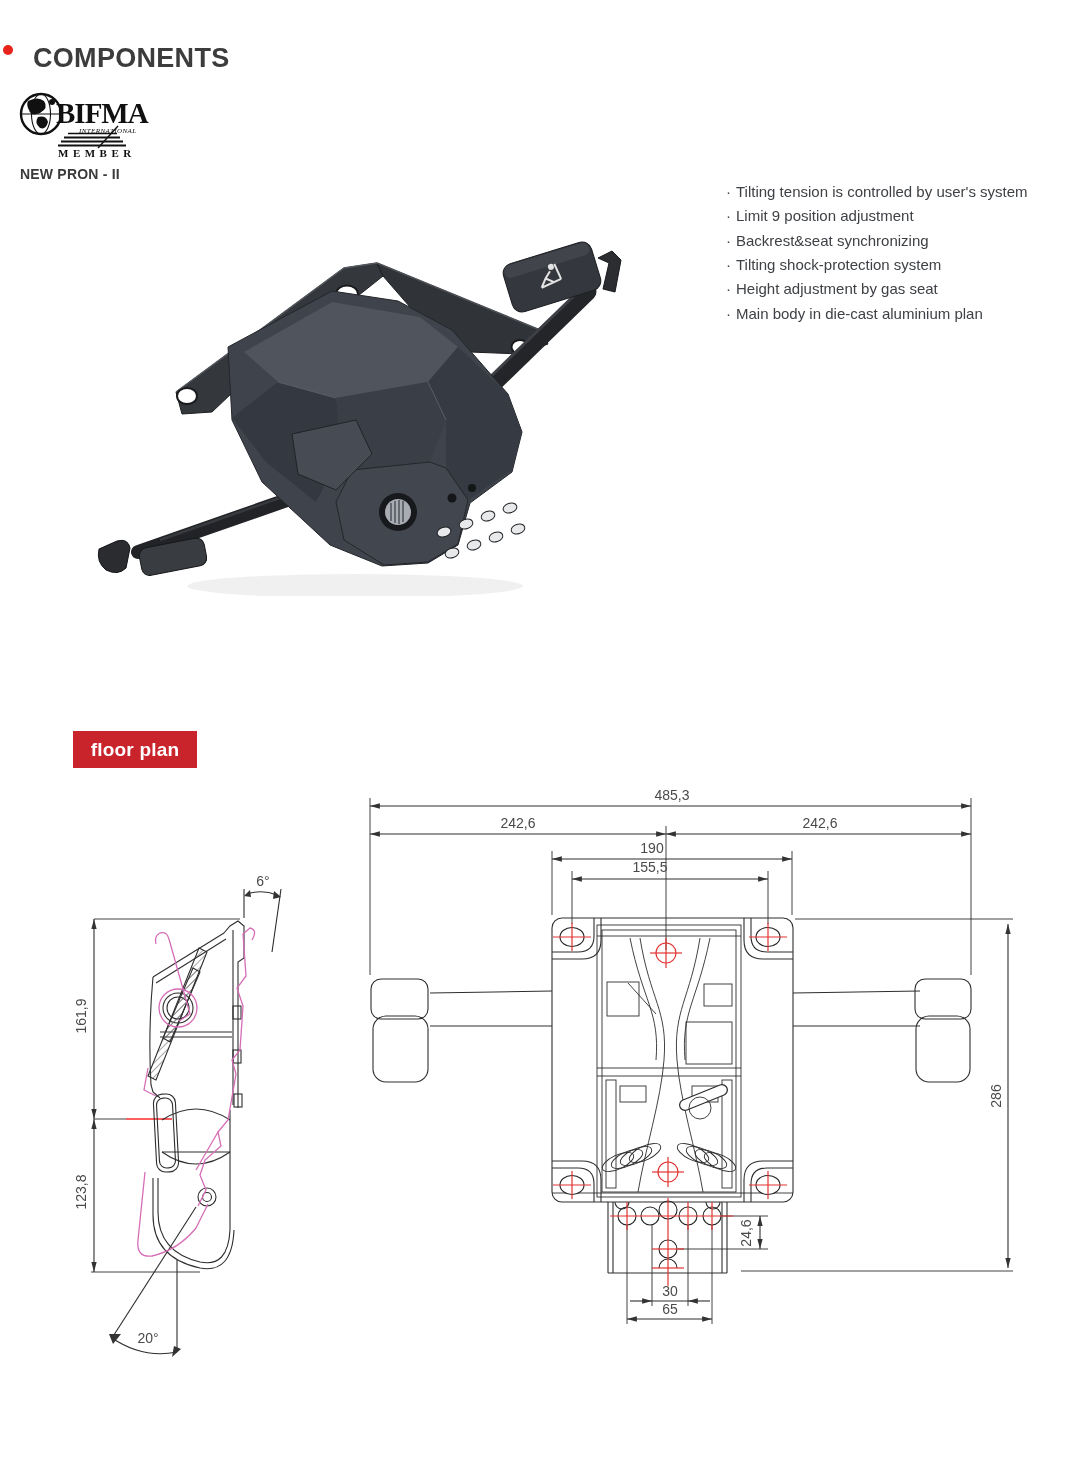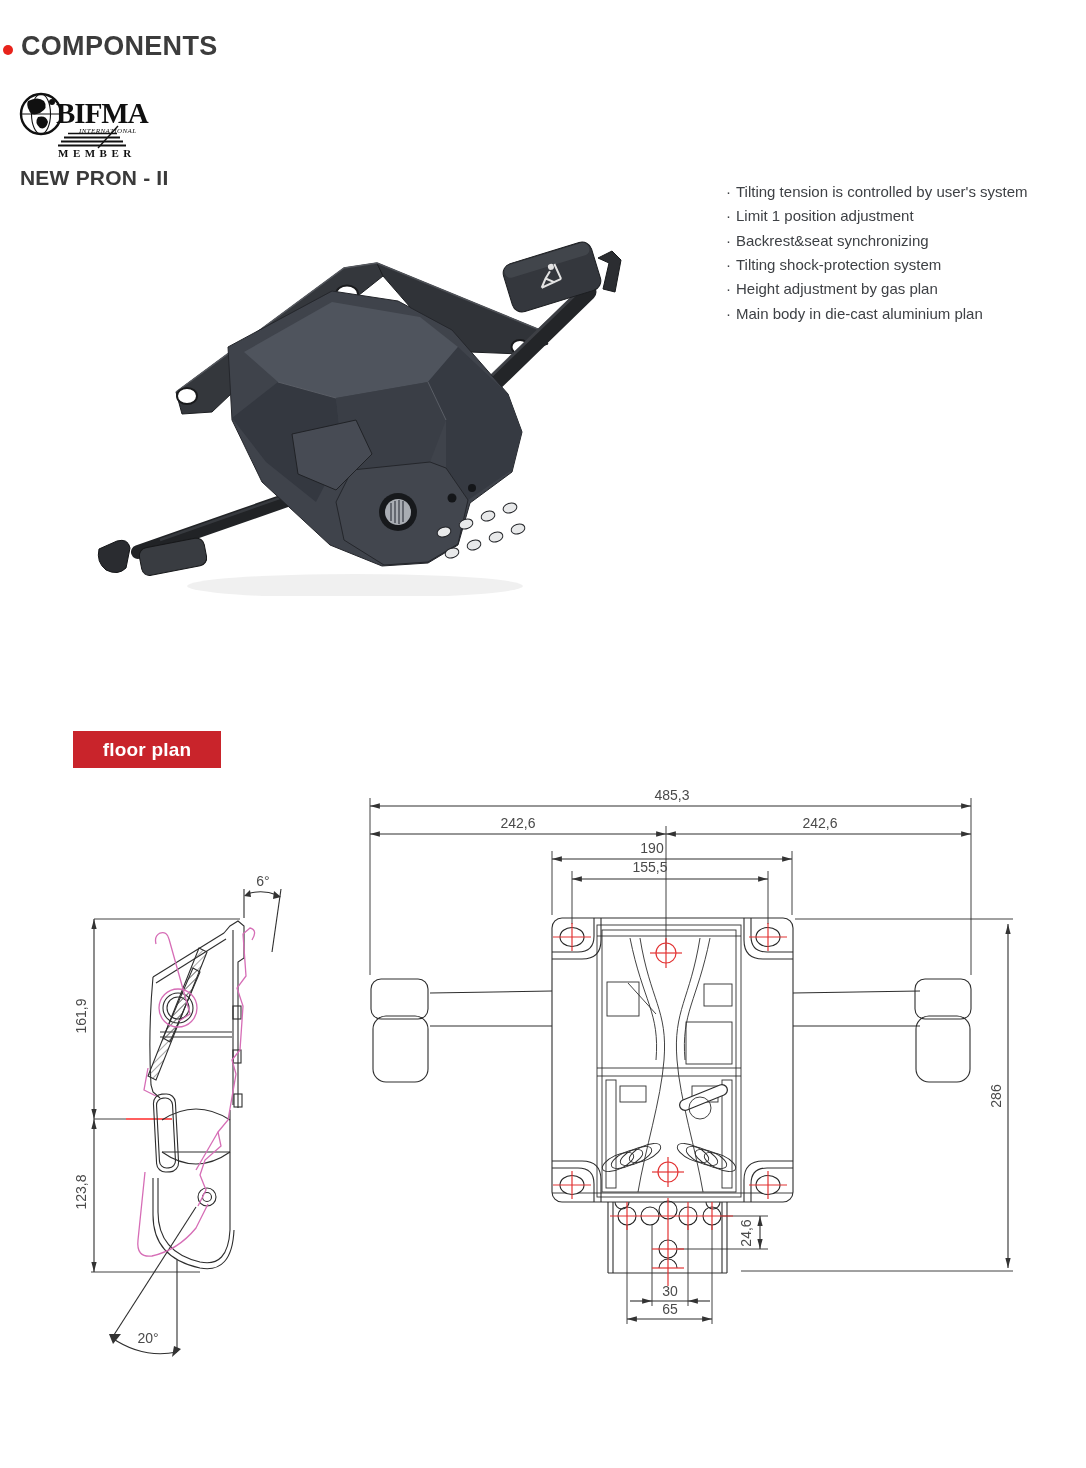--- a/index.html
+++ b/index.html
@@ -9,42 +9,42 @@
   }
   .abs{position:absolute;}
   .page-title{
     left:21px;top:31px;font-size:27px;font-weight:700;color:#3c3c3c;
     letter-spacing:.3px;
   }
   .title-dot{
     left:3px;top:45px;width:10px;height:10px;border-radius:50%;background:#e8231b;
   }
   .product-name{
-    left:20px;top:166px;font-size:21px;font-weight:700;color:#3a3a3a;letter-spacing:.2px;
+    left:20px;top:166px;font-size:14px;font-weight:700;color:#3a3a3a;letter-spacing:.2px;
   }
   .features{
     left:726px;top:180px;margin:0;padding:0;list-style:none;
     font-size:15px;color:#3e4145;line-height:24.35px;
   }
   .features li{display:flex;}
   .features .blt{width:10px;flex:0 0 10px;text-align:left;}
   .floor-badge{
-    left:73px;top:731px;width:148px;height:37px;background:#c9242b;color:#fff;
+    left:73px;top:731px;width:124px;height:37px;background:#c9242b;color:#fff;
     font-weight:700;font-size:19px;display:flex;align-items:center;justify-content:center;
     letter-spacing:.2px;
   }
   svg text{font-family:"Liberation Sans",sans-serif;}
   .dim{font-size:14px;fill:#4a4a4a;}
   .logo-serif{font-family:"Liberation Serif",serif;}
 </style>
 </head>
 <body>
 
 <span class="abs title-dot"></span>
-<h1 class="abs page-title" style="margin:0">COMPONENTS</h1>
+<h1 class="abs page-title" style="margin:12px">COMPONENTS</h1>
 
 <svg class="abs" style="left:18px;top:88px" width="132" height="70" viewBox="0 0 132 70">
   <g stroke="#101010" fill="none">
     <circle cx="23" cy="26" r="20" stroke-width="2.4" fill="#fff"></circle>
     <ellipse cx="23" cy="26" rx="9.5" ry="20" stroke-width="1.1"></ellipse>
     <line x1="3" y1="26" x2="43" y2="26" stroke-width="1.1"></line>
   </g>
   <path d="M10 13 Q20 8 26 13 Q31 20 22 25 Q13 29 11 22 Q8 17 10 13 Z" fill="#101010"></path>
   <path d="M20 29 Q28 27 30 34 Q28 42 22 40 Q16 35 20 29 Z" fill="#101010"></path>
   <circle cx="34" cy="14" r="3" fill="#101010"></circle>
@@ -62,33 +62,33 @@
 
 <div class="abs product-name">NEW PRON - II</div>
 
 <ul class="abs features">
   <li>
       <span class="blt">·</span>
       <span>Tilting tension is controlled by user's system</span>
     </li>
   <li>
       <span class="blt">·</span>
-      <span>Limit 1 position adjustment</span>
+      <span>Limit 9 position adjustment</span>
     </li>
   <li>
       <span class="blt">·</span>
       <span>Backrest&amp;seat synchronizing</span>
     </li>
   <li>
       <span class="blt">·</span>
       <span>Tilting shock-protection system</span>
     </li>
   <li>
       <span class="blt">·</span>
-      <span>Height adjustment by gas plan</span>
+      <span>Height adjustment by gas seat</span>
     </li>
   <li>
       <span class="blt">·</span>
       <span>Main body in die-cast aluminium plan</span>
     </li>
 </ul>
 
 <svg class="abs" style="left:55px;top:226px" width="585" height="370" viewBox="55 226 585 370">
   <ellipse cx="355" cy="586" rx="168" ry="12" fill="rgba(0,0,0,0.06)"></ellipse>
 

